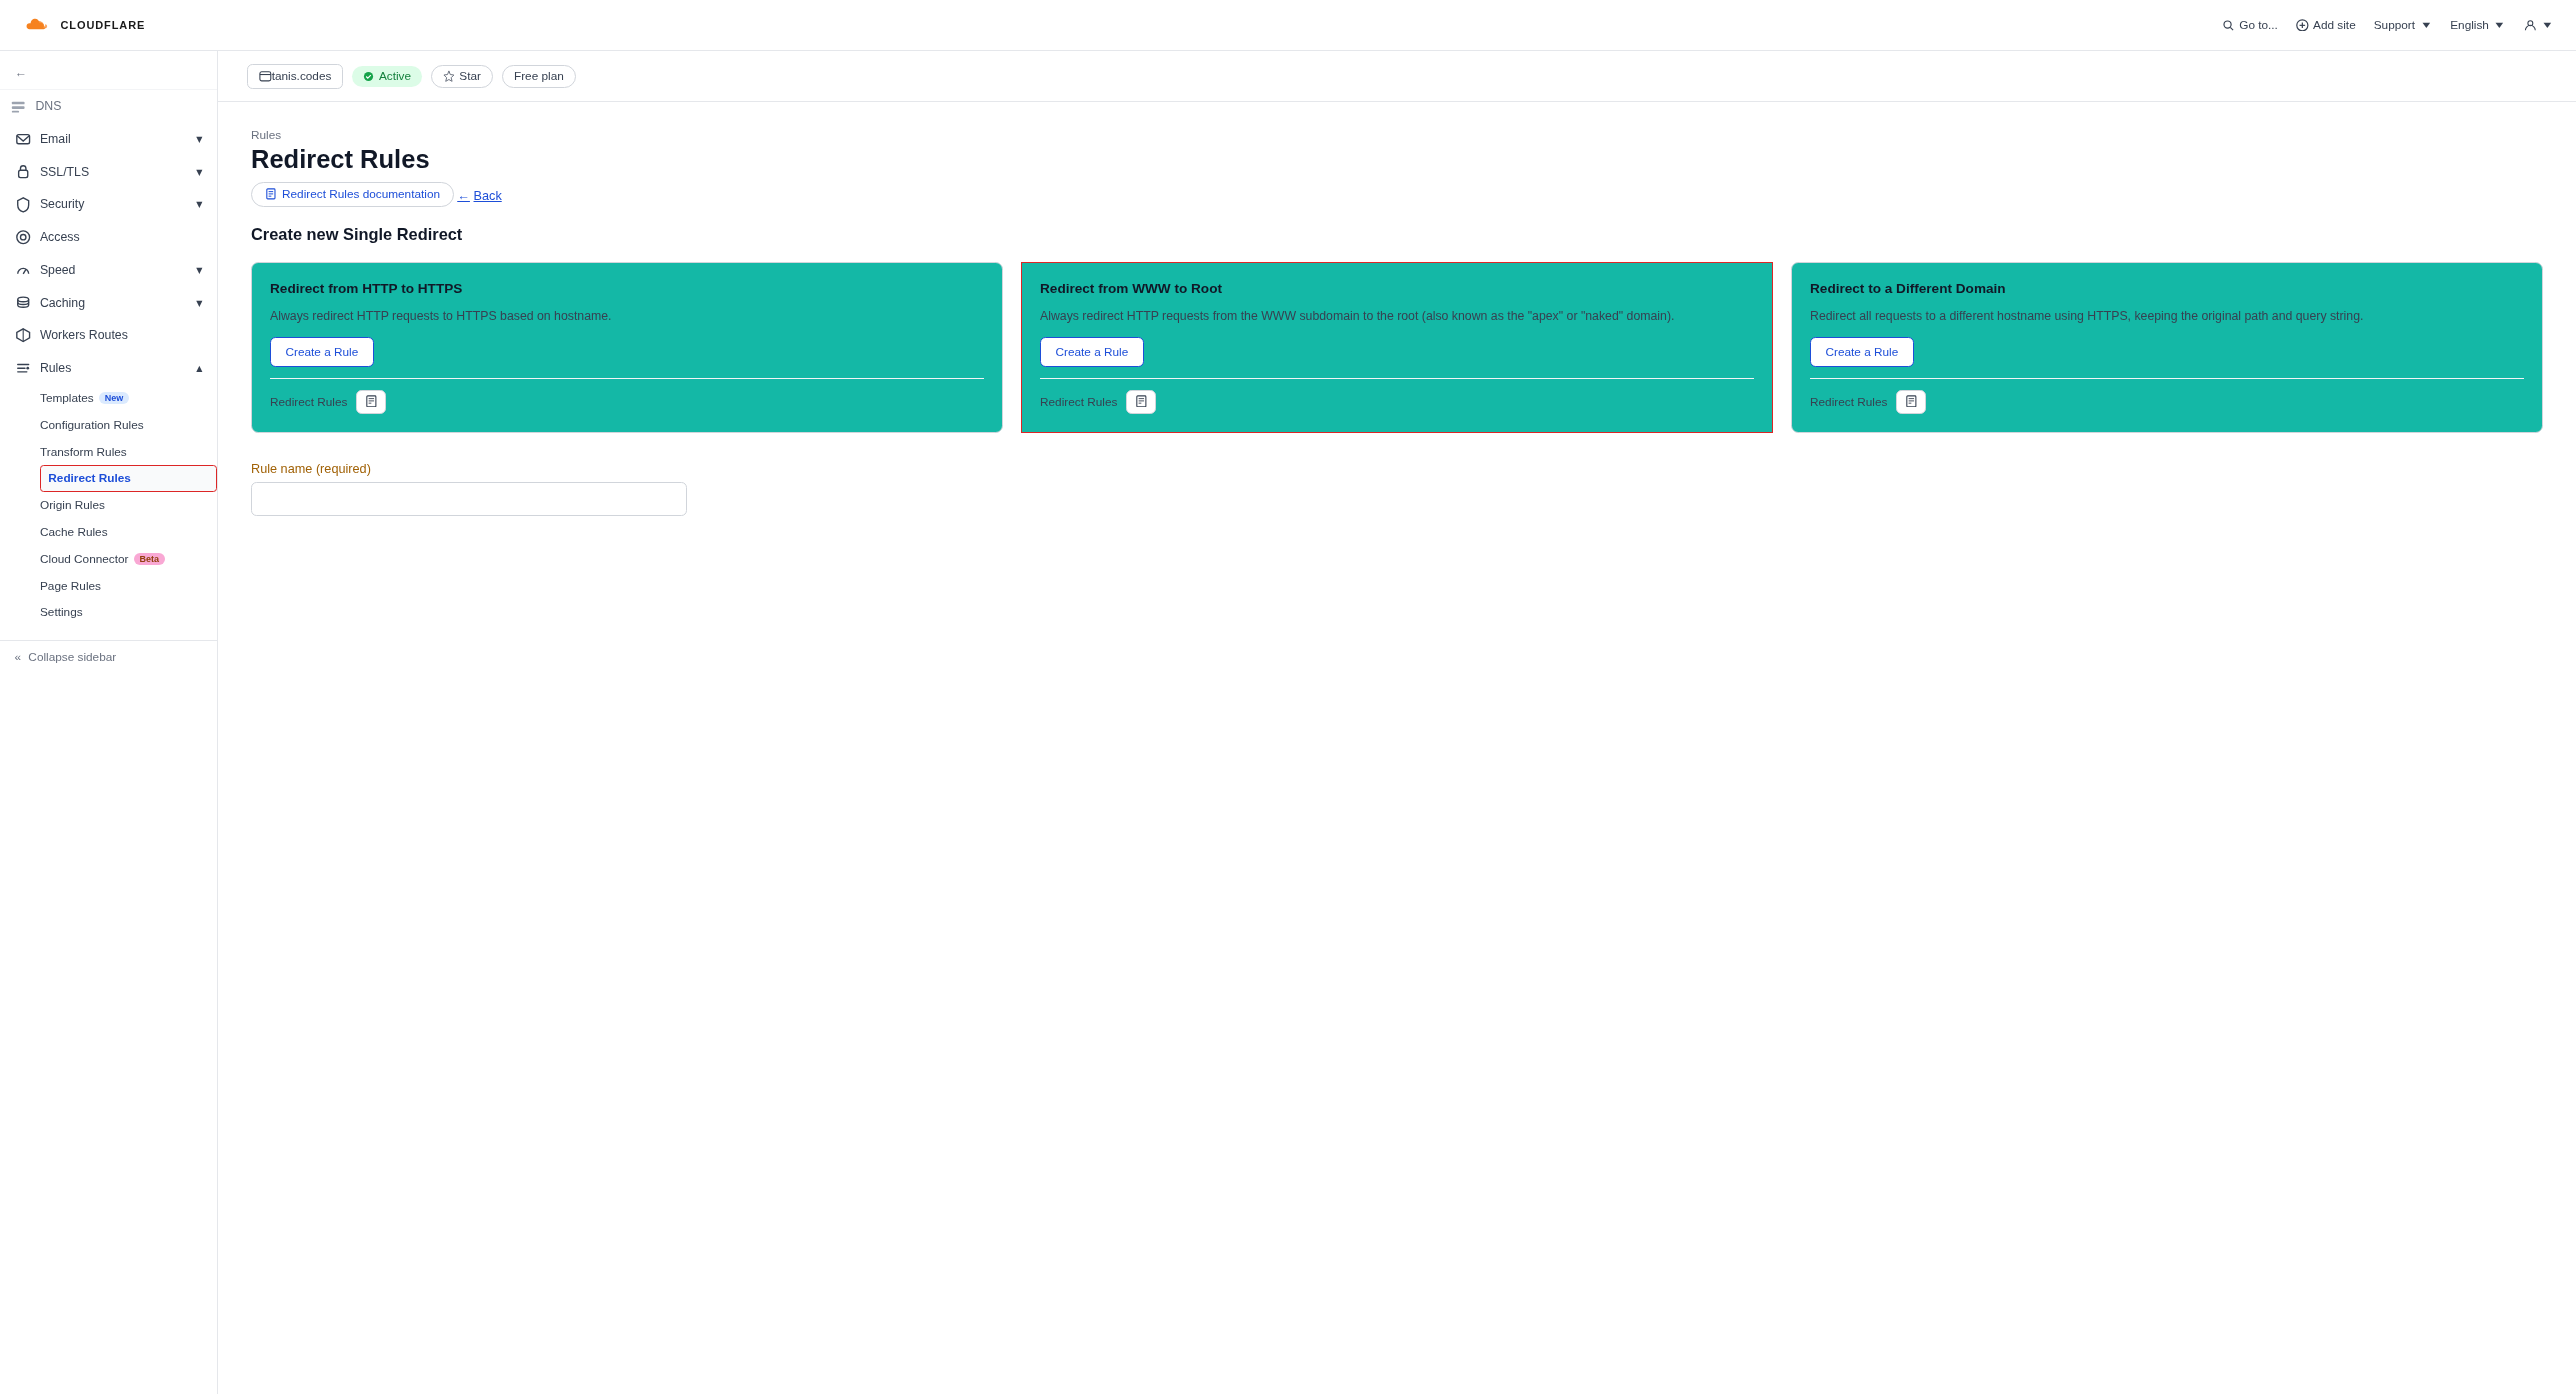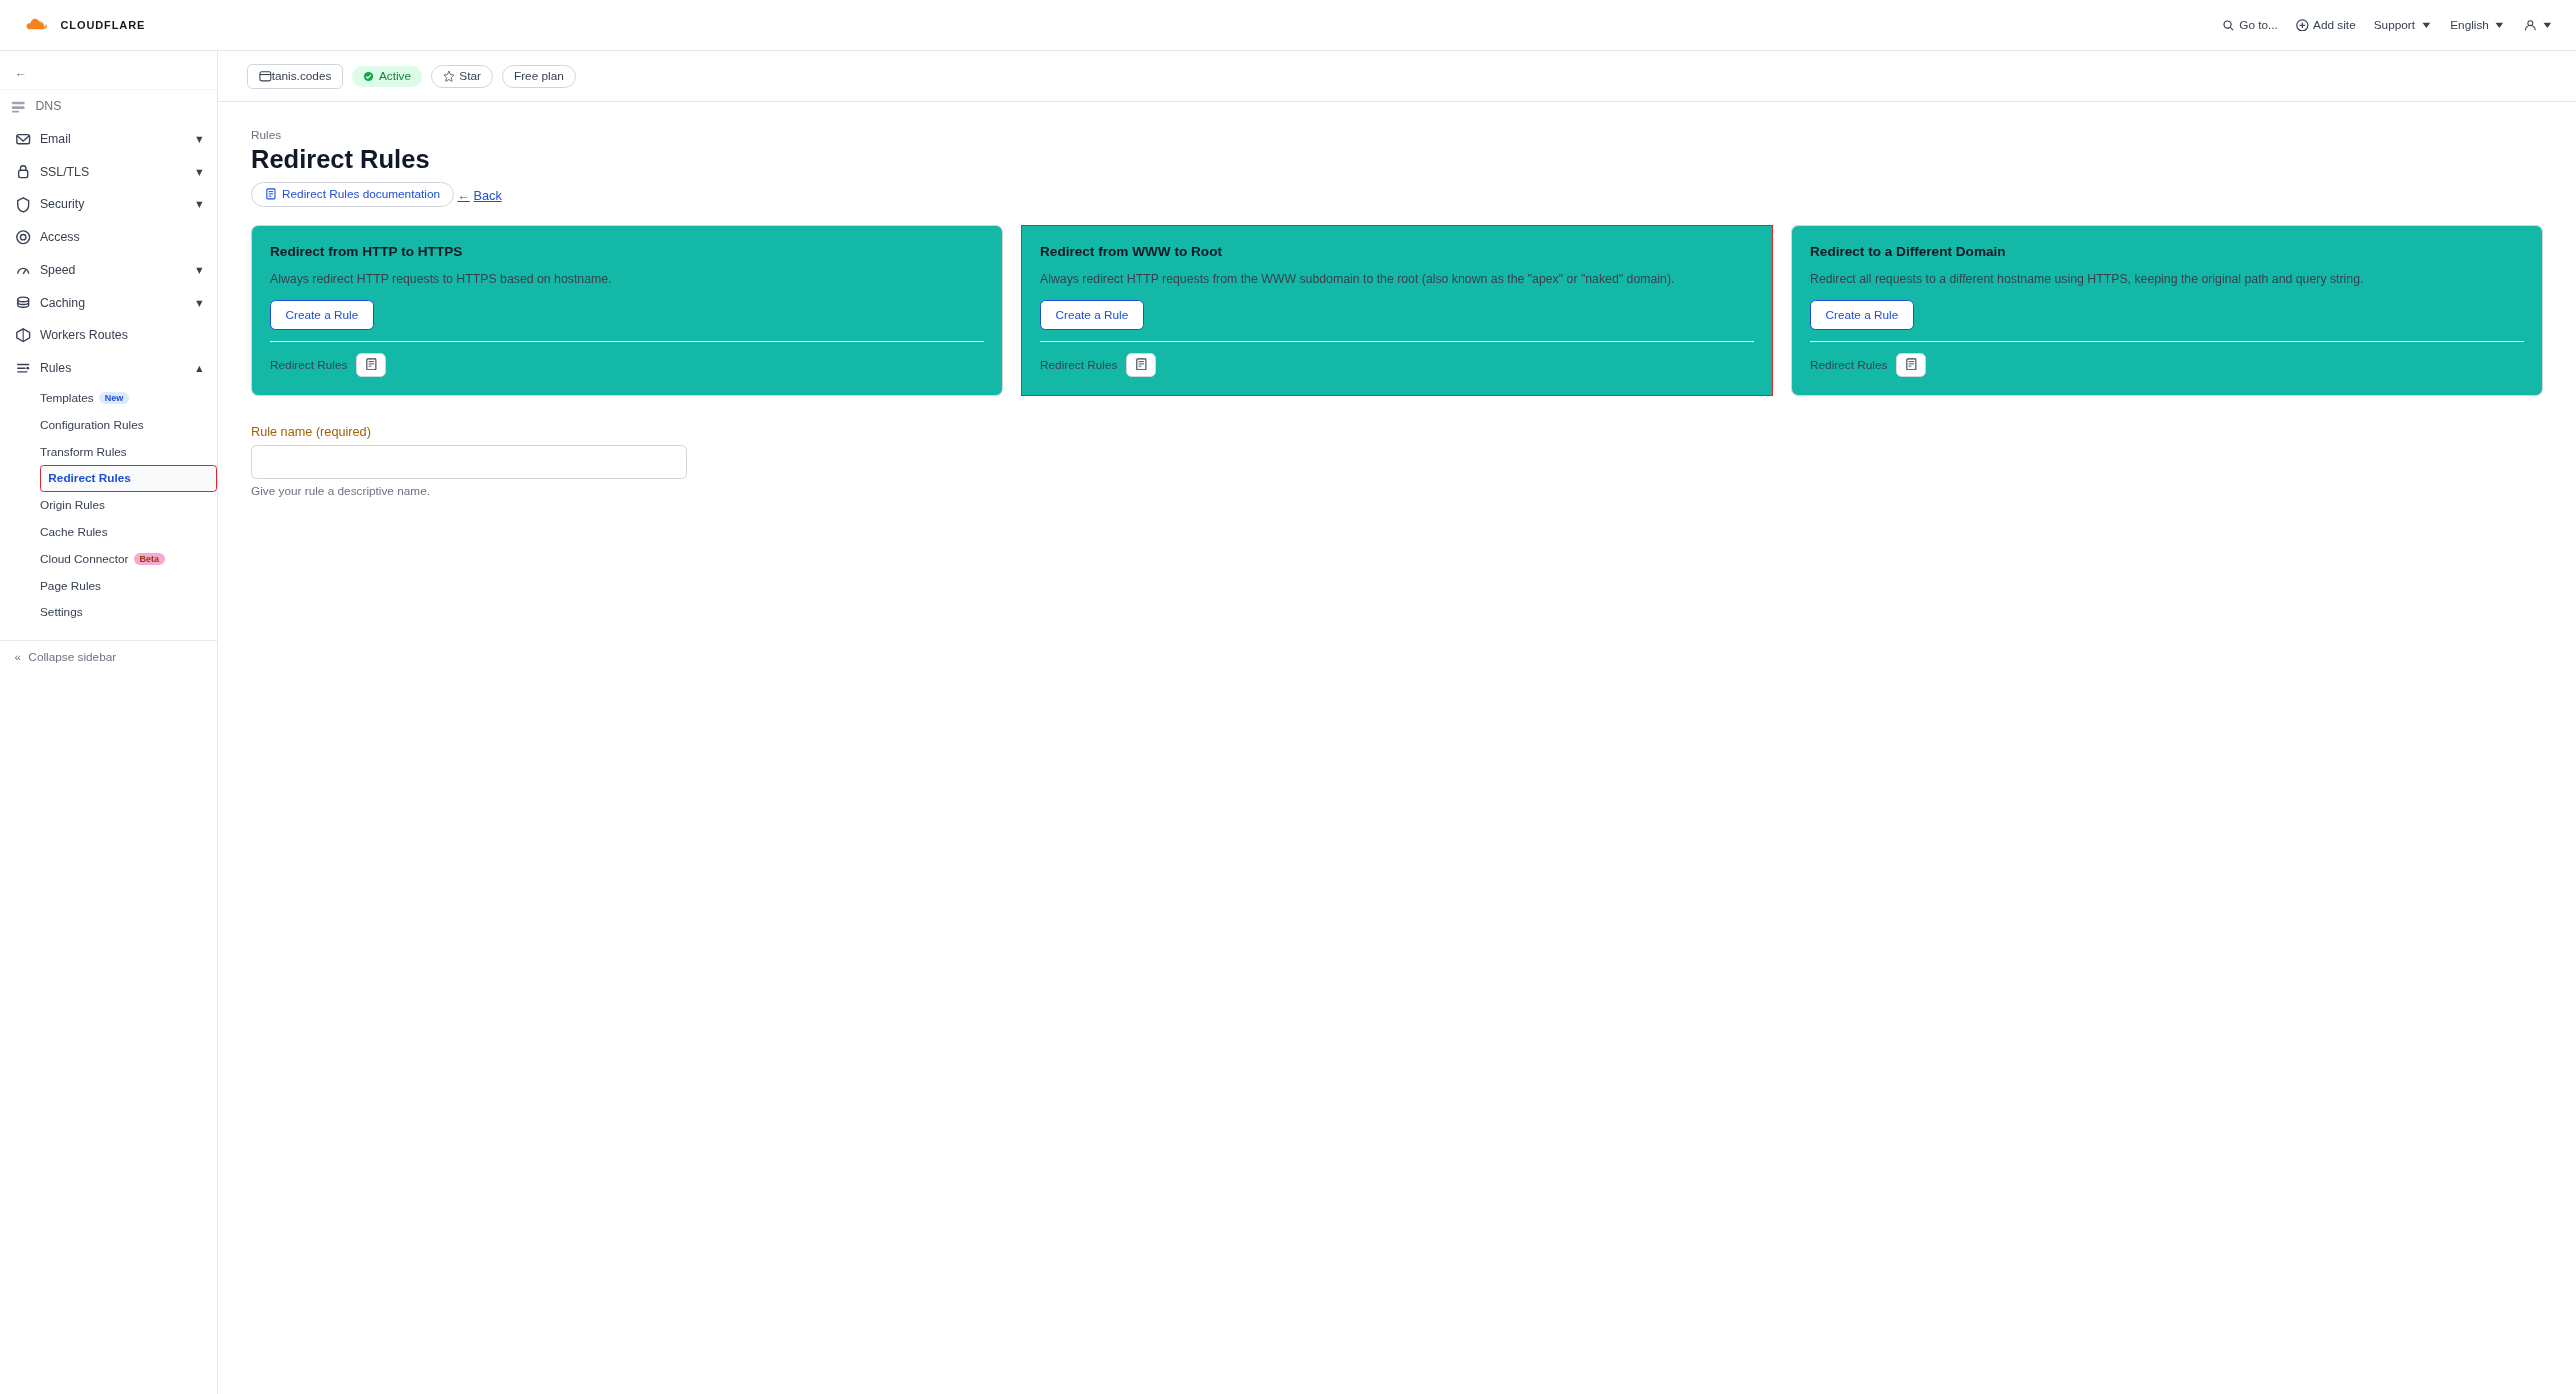--- a/index.html
+++ b/index.html
@@ -319,20 +319,21 @@
             <line x1="4" y1="9" x2="7" y2="9" stroke="#1d4ed8" stroke-width="1.1"></line>
           </svg>
         <span>Redirect Rules documentation</span>
       </a>
 
       <div class="back-link">
         <span>← </span>
           <span>Back</span>
       </div>
 
+      <h2 class="section-title">Create new Single Redirect</h2>
 
       
       <div class="cards-row">
 
         <div class="card">
           <div class="card-title">
             <span>Redirect from HTTP to HTTPS</span>
           </div>
           <div class="card-desc">
             <span>Always redirect HTTP requests to HTTPS based on hostname.</span>
@@ -398,18 +399,17 @@
             </button>
           </div>
         </div>
 
       </div>
 
       
       <div class="form-section">
         <div class="form-label">Rule name (required)</div>
         <input class="form-input" type="text" placeholder="" style="">
-        <div class="form-hint">Give your rule a descriptive name.</div>
       </div>
     </div>
   </main>
 </div>
 
 
 </body></html>

